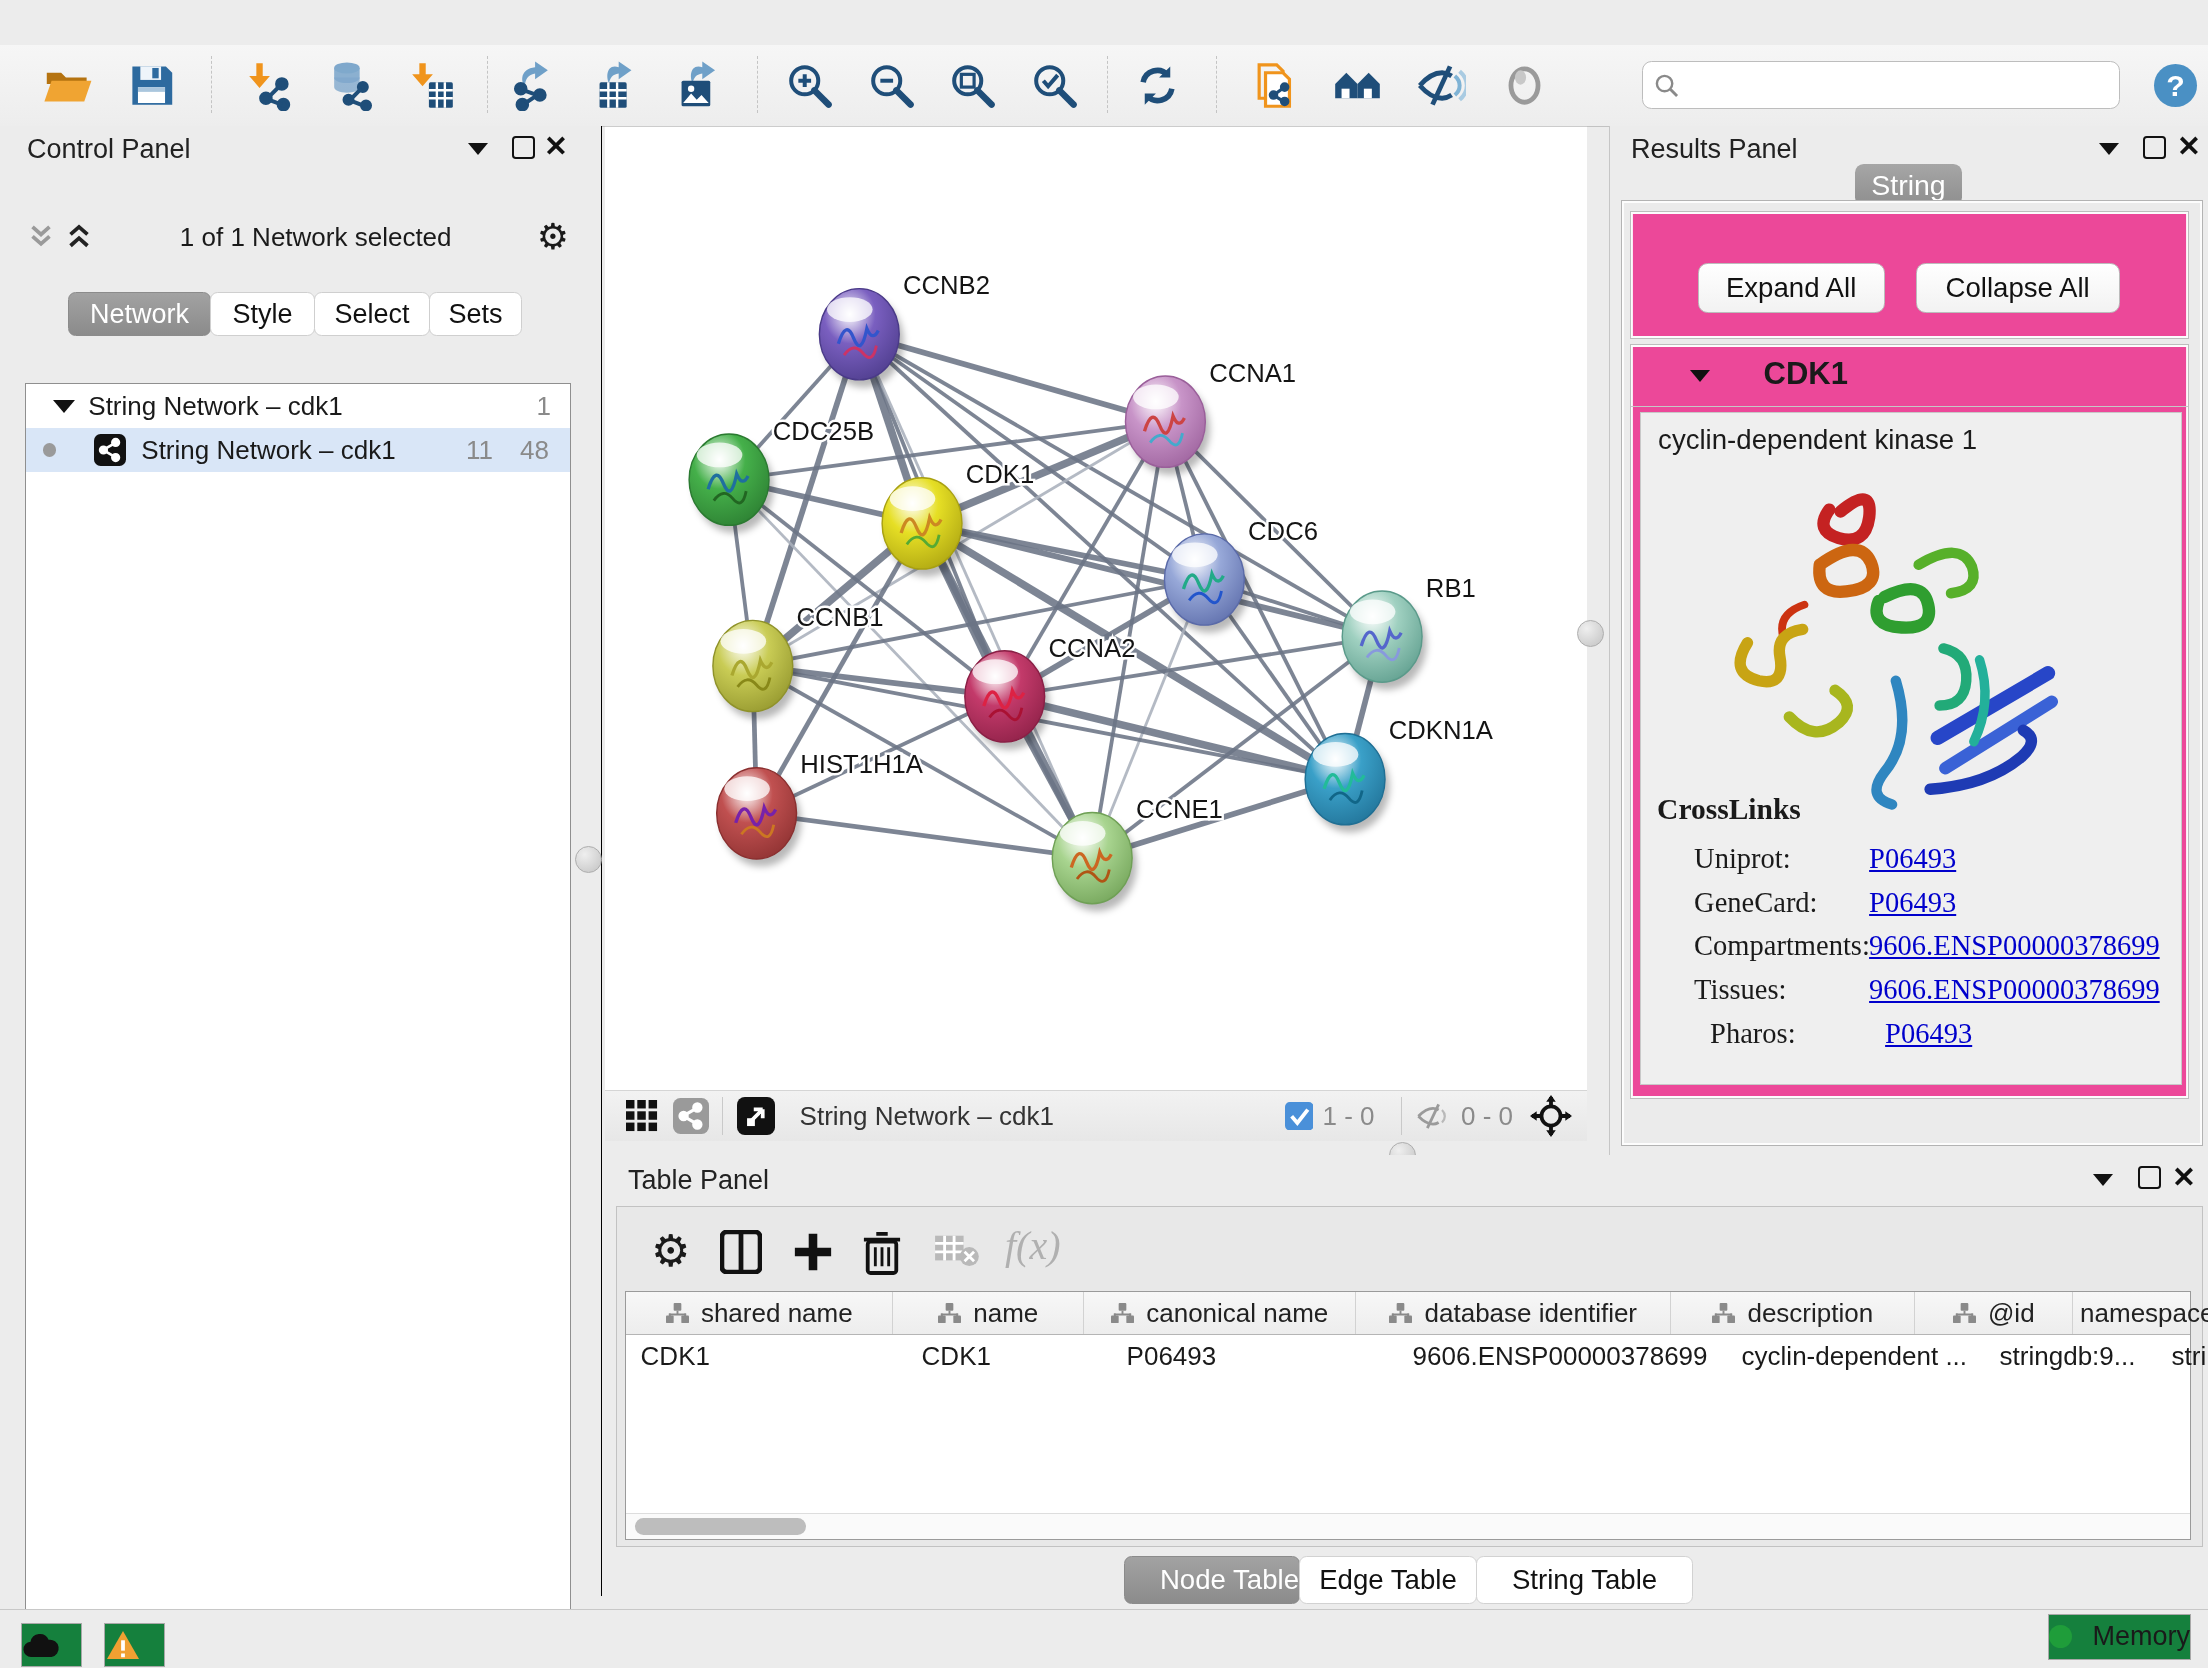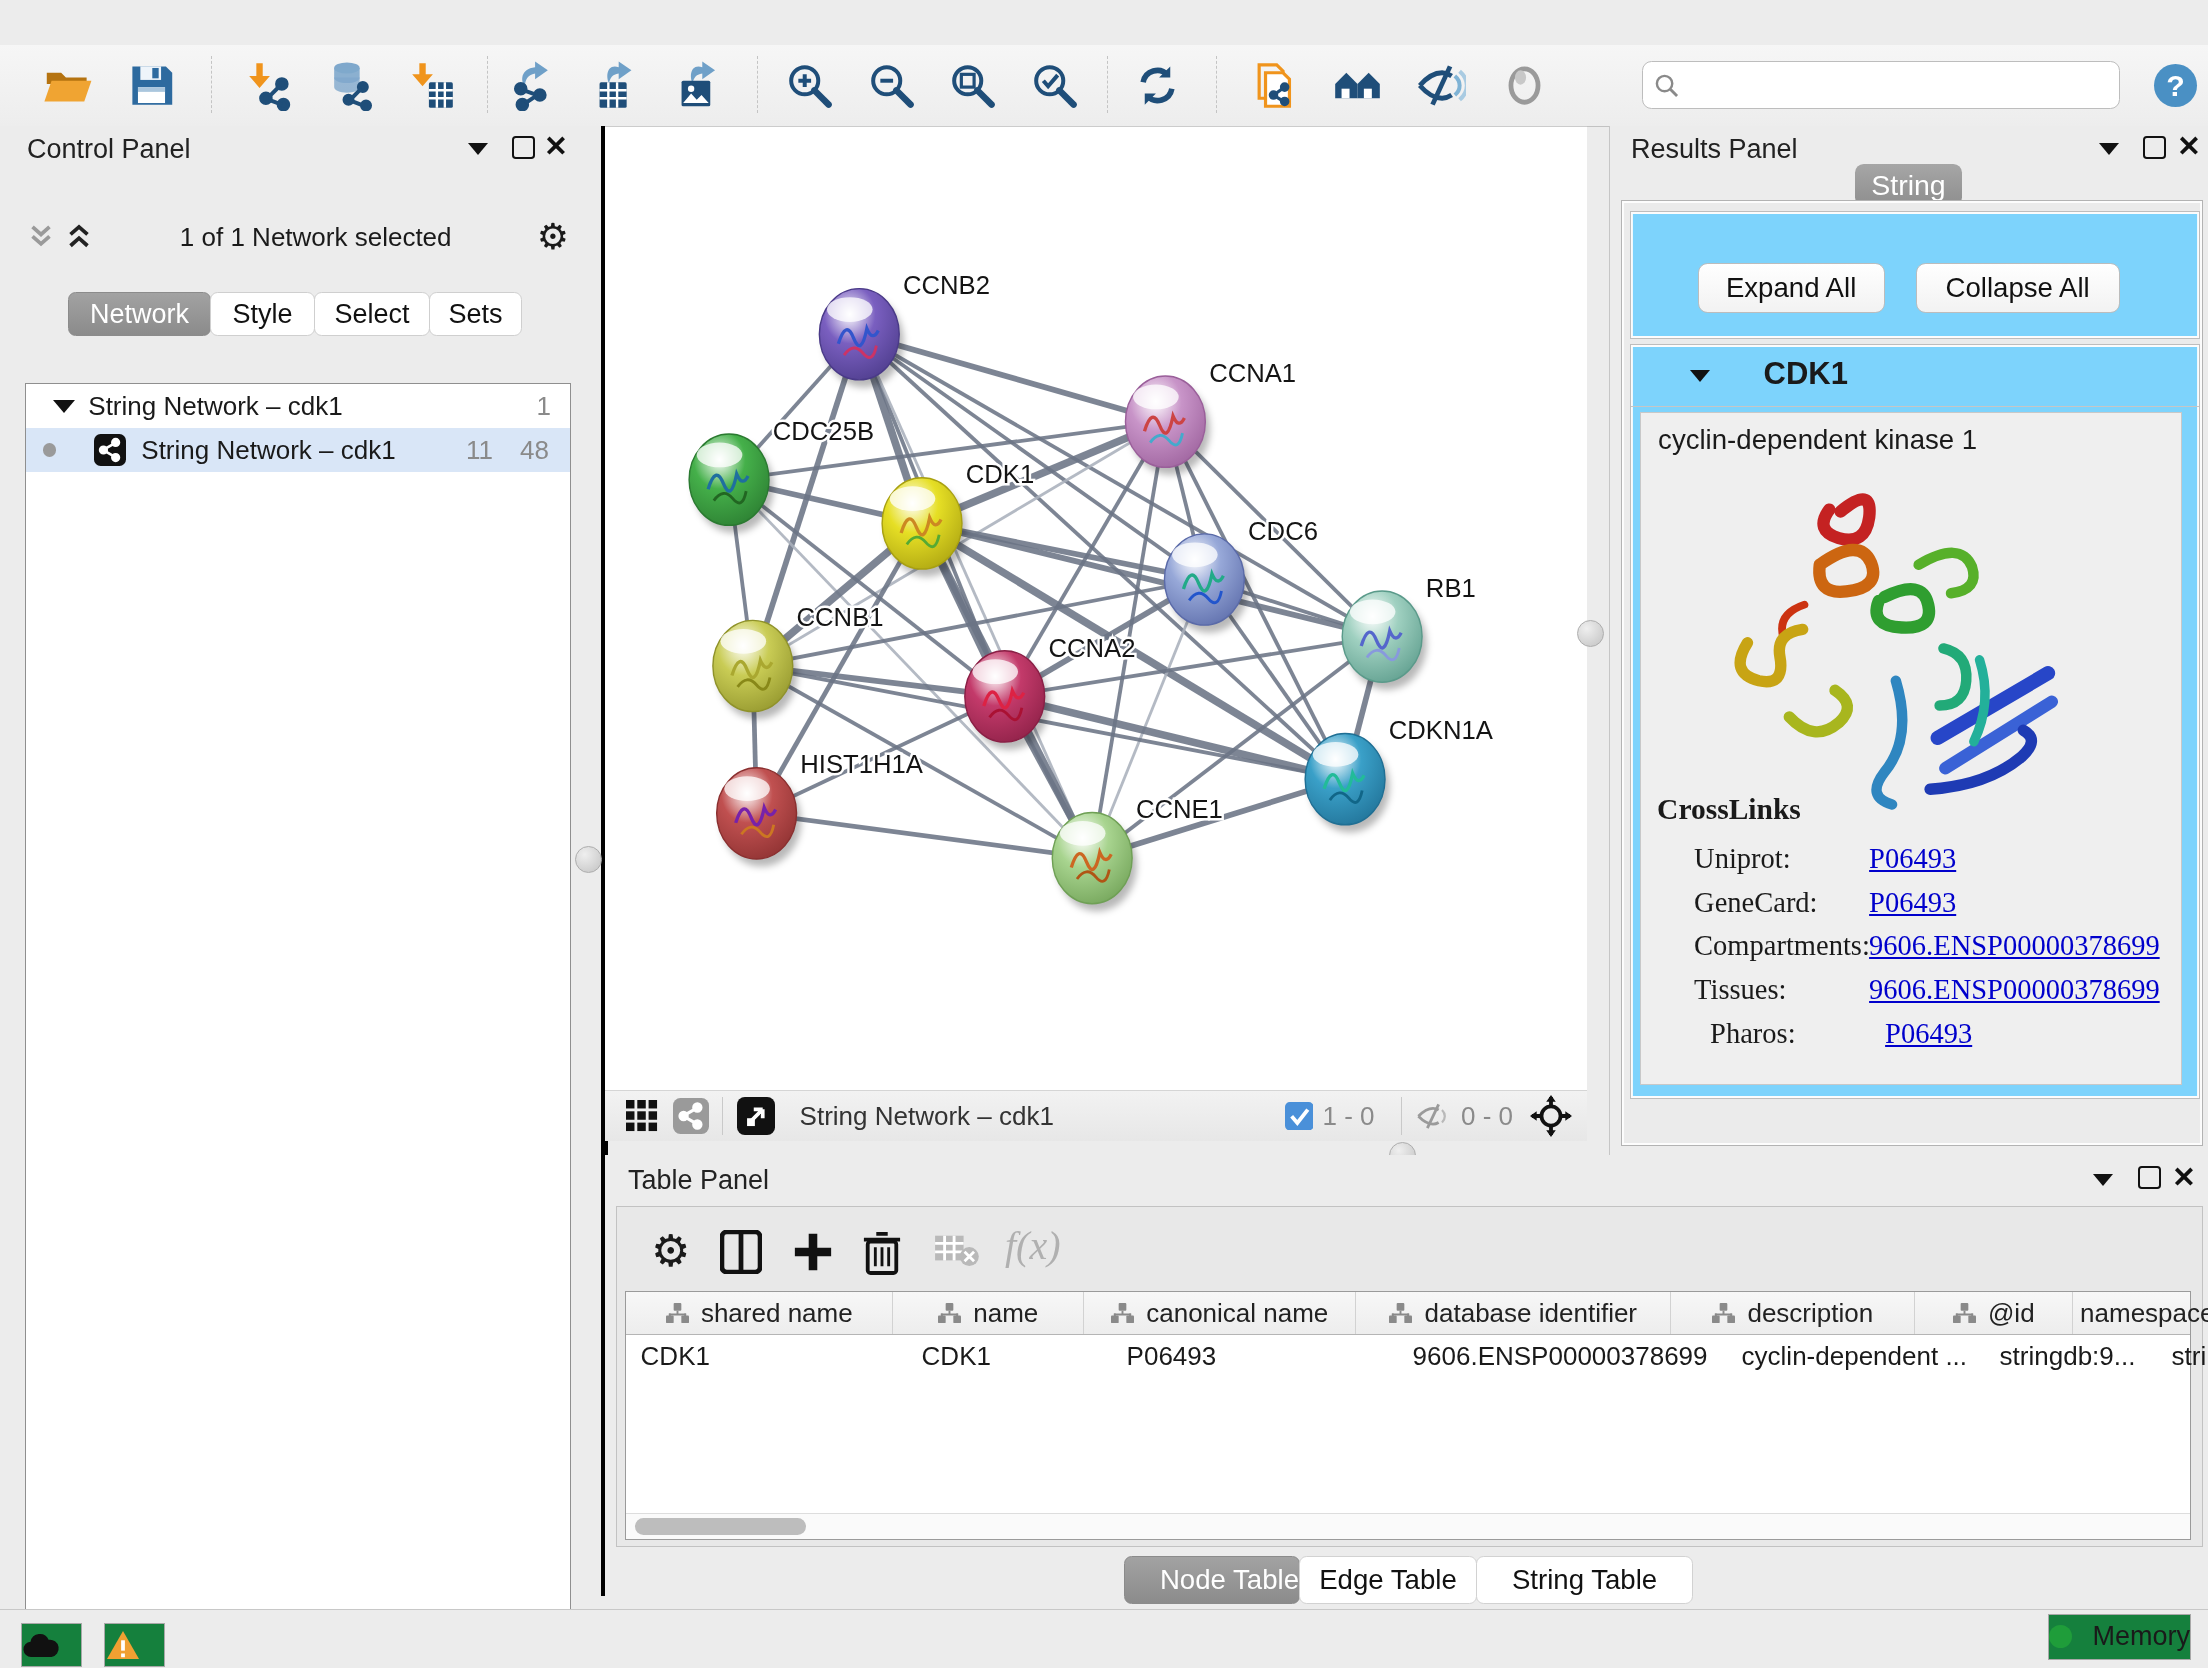--- a/index.html
+++ b/index.html
@@ -42,21 +42,21 @@
   
   #netcanvas{left:605px;top:126px;width:982px;height:963px;background:#fff;border-top:1px solid #ccc;border-bottom:1px solid #d5d5d5;}
   #netbar{left:605px;top:1091px;width:982px;height:50px;background:linear-gradient(#f2f2f2,#e7e7e7);
     display:flex;align-items:center;font-size:26px;color:#333;}
   .nbsep{width:1px;height:38px;background:#c9c9c9;margin:0 13.3px;}
   .nbicon{display:flex;align-items:center;justify-content:center;}
   
   #stringtab{left:1855px;top:164px;width:107px;height:42px;border-radius:8.6px;
     background:linear-gradient(#a6a6a6,#8e8e8e);color:#fff;font-size:28.5px;text-align:center;line-height:42px;}
   #rp-outer{left:1621px;top:200px;width:580px;height:944px;background:#ebebeb;border:1.9px solid #b3b3b3;box-shadow:inset 0 0 0 1.9px #fdfdfd;}
-  .rp-box{position:absolute;background:#7dd3fc;border:1.9px solid #bdbdbd;box-shadow:inset 0 0 0 1.9px #fcfcfc;padding-left:11px;}
+  .rp-box{position:absolute;background:#ec4899;border:1.9px solid #bdbdbd;box-shadow:inset 0 0 0 1.9px #fcfcfc;}
   .rp-btn{position:absolute;top:51px;height:48px;background:linear-gradient(#ffffff,#f2f2f2);
     border:1px solid #bcbcbc;border-radius:9.5px;font-size:27.6px;text-align:center;line-height:48px;color:#111;}
   #cdk1-head{position:absolute;left:0;top:0;width:100%;height:61px;border-bottom:1.9px solid #c6c6c6;}
   #cdk1-inner{position:absolute;left:9.5px;top:67px;width:540px;height:671px;background:#efefef;border:1px solid #c8c8c8;}
   .serif{font-family:"Liberation Serif",serif;}
   .xl-row{position:absolute;font-size:28.5px;}
   .xl-link{color:#0000cc;text-decoration:underline;}
   
   #tp-outer{left:616px;top:1206px;width:1585px;height:339px;background:#e8e8e8;border:1.9px solid #c2c2c2;}
   .tpicon{position:absolute;top:23px;}
@@ -252,21 +252,21 @@
       <input placeholder="" style="">
     </div>
     <div class="tbtn" style="left:2148px">
       <svg viewBox="0 0 64 64">
           <circle cx="32" cy="32" r="27" fill="#4a90c4"></circle>
           <text x="32" y="45" font-size="38" font-weight="bold" fill="#fff" text-anchor="middle">?</text>
         </svg>
     </div>
   </div>
 
-  <div class="abs" style="left:0;top:126px;width:601px;height:1470px;background:#ececec;border-right:7px solid #000000;">
+  <div class="abs" style="left:0;top:126px;width:601px;height:1470px;background:#ececec;border-right:1px solid #000000;">
     <div class="phead abs" style="left:27px;top:7.6px;">Control Panel</div>
     <div class="picon" style="left:468px;top:17px;">
         <div class="tri-down"></div>
       </div>
     <div class="picon" style="left:512px;top:9.5px;">
         <div class="float-sq"></div>
       </div>
     <div class="picon closex" style="left:544px;top:7.6px;">✕</div>
 
     <div class="tabbtn active" style="left:68px;width:141px;">Network</div>

